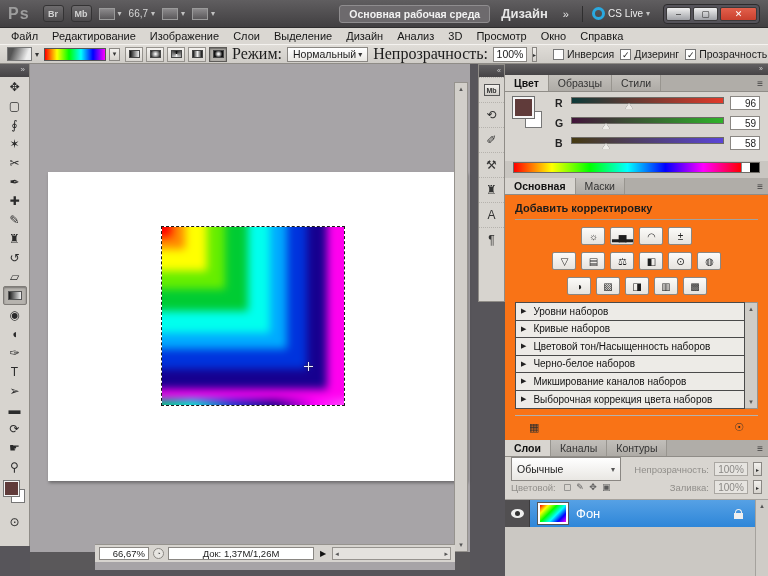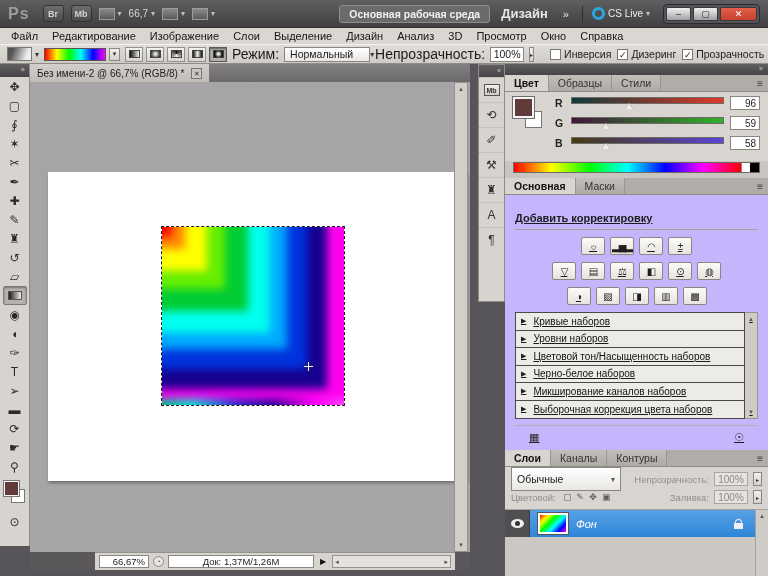--- a/index.html
+++ b/index.html
@@ -30,22 +30,22 @@
   .menu-item{padding:0 7px;font-size:11px;color:#161616;}
 
   
   #optionsbar{position:absolute;left:0;top:44px;width:768px;height:20px;background:linear-gradient(#e0ddd8,#cfccc7);border-top:1px solid #f4f2ef;border-bottom:1px solid #8f8c87;display:flex;align-items:center;gap:5px;padding:0 7px;}
   .opt-toolswatch{width:25px;height:14px;border:1px solid #777;background:linear-gradient(110deg,#555 20%,#eee 80%);}
   .grad-preview{width:62px;height:13px;border:1px solid #555;background:linear-gradient(90deg,#f00,#ff0,#0f0,#0ff,#00f,#f0f);}
   .mini-drop{width:11px;height:13px;border:1px solid #8a8783;background:linear-gradient(#f2f0ed,#d5d2cd);font-size:7px;display:flex;align-items:center;justify-content:center;color:#333;}
   .grad-type{width:18px;height:15px;border:1px solid #95928d;background:linear-gradient(#f4f2ef,#d8d5d0);display:flex;align-items:center;justify-content:center;}
   .grad-type.selected{background:#b4b1ac;border-color:#5e5c59;box-shadow:inset 0 1px 2px rgba(0,0,0,.45);}
   .gt-thumb{width:11px;height:8px;border:1px solid #444;}
-  .opt-label{font-size:14px;color:#1c1c1c;}
-  .select{background:linear-gradient(#ffffff,#e9e7e3);border:1px solid #8a8783;height:15px;display:flex;align-items:center;gap:17px;padding:0 5px;font-size:10.5px;}
+  .opt-label{font-size:16px;color:#1c1c1c;font-family:Liberation Serif, serif;}
+  .select{background:linear-gradient(#ffffff,#e9e7e3);border:1px solid #8a8783;height:15px;display:flex;align-items:center;gap:2px;padding:0 5px;font-size:10.5px;}
   .valbox{background:#fff;border:1px solid #8a8783;height:15px;min-width:34px;display:flex;align-items:center;justify-content:center;font-size:10.5px;}
   .spin{width:9px;height:15px;border:1px solid #8a8783;background:linear-gradient(#f2f0ed,#d5d2cd);font-size:6px;display:flex;align-items:center;justify-content:center;color:#333;}
   .chk{width:11px;height:11px;background:#fff;border:1px solid #777;font-size:9px;line-height:10px;text-align:center;color:#222;}
   .chk-label{font-size:10.5px;}
   .opt-sep{width:1px;height:14px;background:#9a978f;margin:0 3px;}
 
   
   #toolpanel{position:absolute;left:0;top:64px;width:30px;height:482px;background:#d7d4cf;border-right:1px solid #8f8c87;}
   #toolpanel-header{height:13px;background:linear-gradient(#615f61,#454345);color:#cfcfcf;text-align:right;font-size:8px;line-height:12px;padding-right:4px;}
   .tool{width:24px;height:19px;margin:0 auto;display:flex;align-items:center;justify-content:center;font-size:12px;color:#2b2b2b;}
@@ -63,21 +63,21 @@
   .tab-close{width:11px;height:11px;border:1px solid #78756f;background:#ccc9c4;font-size:7px;line-height:9px;text-align:center;color:#333;}
   #page{position:absolute;left:18px;top:108px;width:419px;height:309px;background:#ffffff;box-shadow:1px 2px 3px rgba(0,0,0,.35);}
   #gradsquare{position:absolute;left:113px;top:54px;width:184px;height:180px;border:1px dashed #1a1a1a;overflow:hidden;}
   #grad-stack{position:absolute;left:-10px;top:-10px;width:204px;height:200px;filter:blur(4px);}
   .band{position:absolute;left:0;top:0;}
   #bstrip{position:absolute;left:0;bottom:0;width:100%;height:9%;}
   #crosshair{position:absolute;left:78%;top:76%;width:9px;height:9px;filter:drop-shadow(0 0 1px #333);}
   #crosshair:before{content:"";position:absolute;left:4px;top:0;width:1px;height:9px;background:#f2f2f2;}
   #crosshair:after{content:"";position:absolute;left:0;top:4px;width:9px;height:1px;background:#f2f2f2;}
   #vscroll{position:absolute;left:424px;top:18px;width:14px;height:470px;background:#d2cfca;border:1px solid #96938e;display:flex;flex-direction:column;justify-content:space-between;align-items:center;font-size:7px;color:#555;padding:2px 0;}
-  #bottomrow{position:absolute;left:65px;bottom:0;width:360px;height:18px;background:#d7d4cf;border-top:1px solid #96938e;display:flex;align-items:center;gap:4px;padding:0 4px;}
+  #bottomrow{position:absolute;left:65px;bottom:8px;width:360px;height:18px;background:#d7d4cf;border-top:1px solid #96938e;display:flex;align-items:center;gap:4px;padding:0 4px;}
   .darkpatch{position:absolute;background:#5a585a;}
   #status-zoom{background:#fff;border:1px solid #8a8783;height:13px;width:50px;font-size:9.5px;display:flex;align-items:center;justify-content:flex-end;padding-right:3px;}
   #status-clock{width:11px;height:11px;border:1px solid #8a8783;border-radius:50%;background:#e8e6e2;font-size:7px;line-height:10px;text-align:center;color:#555;}
   #status-doc{background:#fff;border:1px solid #8a8783;height:13px;width:146px;font-size:9.5px;display:flex;align-items:center;justify-content:center;}
   #status-flyout{font-size:8px;color:#111;padding:0 2px;}
   #hscroll{flex:1;height:13px;background:#e4e2de;border:1px solid #96938e;display:flex;align-items:center;justify-content:space-between;font-size:7px;color:#555;padding:0 2px;}
 
   
   #icondock{position:absolute;left:478px;top:64px;width:27px;height:238px;background:#d7d4cf;border:1px solid #8f8c87;}
   #icondock-header{height:12px;background:linear-gradient(#615f61,#454345);color:#cfcfcf;text-align:right;font-size:7px;line-height:11px;padding-right:3px;}
@@ -106,21 +106,21 @@
   .track-g{background:linear-gradient(90deg,#42143a,#2fb32a);}
   .track-b{background:linear-gradient(90deg,#453a10,#5b45d8);}
   .marker{position:absolute;top:6px;width:0;height:0;border-left:4px solid transparent;border-right:4px solid transparent;border-bottom:6px solid #efede9;filter:drop-shadow(0 0 .5px #333);}
   .slider-val{width:30px;height:14px;background:#fff;border:1px solid #8a8783;font-size:10px;display:flex;align-items:center;justify-content:flex-end;padding-right:3px;}
   #ramp-row{display:flex;height:11px;margin:1px 8px 5px 8px;border:1px solid #6e6b66;background:#fff;}
   #ramp{flex:1;background:linear-gradient(90deg,#f00,#ff0,#0f0,#0ff,#00f,#f0f,#f00);}
   #ramp-white{width:9px;background:#fff;border-left:1px solid #888;}
   #ramp-black{width:9px;background:#000;}
 
   
-  #adj-content{background:#c4b5fd;padding:15px 10px 4px;text-decoration:underline;}
+  #adj-content{background:#f97316;padding:5px 10px 4px;}
   #adj-title{font-weight:bold;font-size:11px;margin:2px 0 5px;}
   .adj-hr{border:none;border-top:1px solid #a5a29d;margin:4px 0;}
   .adj-row{display:flex;justify-content:center;gap:5px;margin:7px 0;}
   .adj{width:24px;height:18px;background:linear-gradient(#fcfbf9,#e6e3de);border:1px solid #8a8783;border-radius:2px;font-size:10px;display:flex;align-items:center;justify-content:center;color:#1e1e1e;letter-spacing:-1px;}
   #preset-area{display:flex;margin-top:6px;}
   #preset-list{flex:1;border:1px solid #4a4a4a;background:#edebe7;}
   .preset-row{height:17.5px;border-bottom:1px solid #4a4a4a;display:flex;align-items:center;gap:7px;padding-left:5px;font-size:10px;color:#111;}
   .preset-row:last-child{border-bottom:none;}
   .preset-arrow{font-size:7px;color:#222;}
   #preset-scroll{width:13px;border:1px solid #96938e;border-left:none;background:#cfccc7;display:flex;flex-direction:column;align-items:center;justify-content:space-between;font-size:7px;color:#555;padding:2px 0;}
@@ -132,21 +132,21 @@
   .grey-label{color:#908e8a;font-size:9.5px;}
   .grey-box{background:#e6e4e0;border:1px solid #aaa7a2;color:#8a8885;height:14px;min-width:34px;display:flex;align-items:center;justify-content:center;font-size:10px;}
   .lock-icon{font-size:9px;color:#5a5a5a;width:13px;text-align:center;}
   #layers-list{position:relative;background:#cbc8c3;height:215px;border-top:1px solid #a5a29d;display:flex;}
   #layers-main{flex:1;}
   #layer-row{height:27px;background:linear-gradient(#56a1e5,#2e7ecf);display:flex;align-items:center;}
   #eye-cell{width:25px;height:100%;background:#514f51;border-right:1px solid #3c3a3c;display:flex;align-items:center;justify-content:center;}
   .eye{width:13px;height:9px;background:#f0f0f0;border-radius:50%;position:relative;}
   .eye:after{content:"";position:absolute;left:4px;top:2px;width:5px;height:5px;background:#333;border-radius:50%;}
   #layer-thumb{width:30px;height:21px;background:linear-gradient(135deg,#f00,#ff0,#0f0,#0ff,#00f,#f0f);border:2px solid #fff;outline:1px solid #555;margin:0 8px;}
-  #layer-name{color:#fff;font-style:italic;font-size:11px;flex:1;}
+  #layer-name{color:#fff;font-size:13px;flex:1;}
   .locklet{position:relative;width:9px;height:10px;margin-right:12px;}
   .locklet:before{content:"";position:absolute;left:1px;top:0;width:5px;height:5px;border:1.5px solid #efefef;border-bottom:none;border-radius:4px 4px 0 0;}
   .locklet:after{content:"";position:absolute;left:0;top:4px;width:9px;height:6px;background:#efefef;}
   #layers-scroll{width:13px;background:#cfccc7;border-left:1px solid #a5a29d;display:flex;flex-direction:column;align-items:center;justify-content:space-between;font-size:7px;color:#555;padding:2px 0;}
 </style>
 </head>
 <body>
 
 <div id="app">
 
@@ -279,26 +279,20 @@
         <div class="tool">⚲</div>
       </div>
     <div id="swatches">
       <div id="bg-swatch" style="background: rgb(255, 255, 255);"></div>
       <div id="fg-swatch" style="background: rgb(96, 59, 58);"></div>
     </div>
     <div id="quickmask" class="tool">⊙</div>
   </div>
 
   <div id="docarea">
-    <div id="tabstrip">
-      <div class="doctab">
-        <span>Без имени-2 @ 66,7% (RGB/8) *</span>
-        <span class="tab-close">✕</span>
-      </div>
-    </div>
     <div id="page">
       <div id="gradsquare">
         <div id="grad-stack">
             <div class="band" style="width: 100%; height: 100%; background: rgb(255, 0, 238);"></div>
             <div class="band" style="width: 86%; height: 86%; background: rgb(22, 0, 143);"></div>
             <div class="band" style="width: 76%; height: 76%; background: rgb(0, 51, 221);"></div>
             <div class="band" style="width: 66%; height: 66%; background: rgb(0, 170, 255);"></div>
             <div class="band" style="width: 58%; height: 58%; background: rgb(0, 255, 238);"></div>
             <div class="band" style="width: 47%; height: 47%; background: rgb(0, 204, 51);"></div>
             <div class="band" style="width: 36%; height: 36%; background: rgb(102, 238, 0);"></div>
@@ -421,25 +415,25 @@
               <span class="adj">▧</span>
               <span class="adj">◨</span>
               <span class="adj">▥</span>
               <span class="adj">▩</span>
             </div>
           </div>
         <div id="preset-area">
           <div id="preset-list">
               <div class="preset-row">
                 <span class="preset-arrow">▶</span>
-                <span>Кривые наборов</span>
+                <span>Уровни наборов</span>
               </div>
               <div class="preset-row">
                 <span class="preset-arrow">▶</span>
-                <span>Уровни наборов</span>
+                <span>Кривые наборов</span>
               </div>
               <div class="preset-row">
                 <span class="preset-arrow">▶</span>
                 <span>Цветовой тон/Насыщенность наборов</span>
               </div>
               <div class="preset-row">
                 <span class="preset-arrow">▶</span>
                 <span>Черно-белое наборов</span>
               </div>
               <div class="preset-row">

